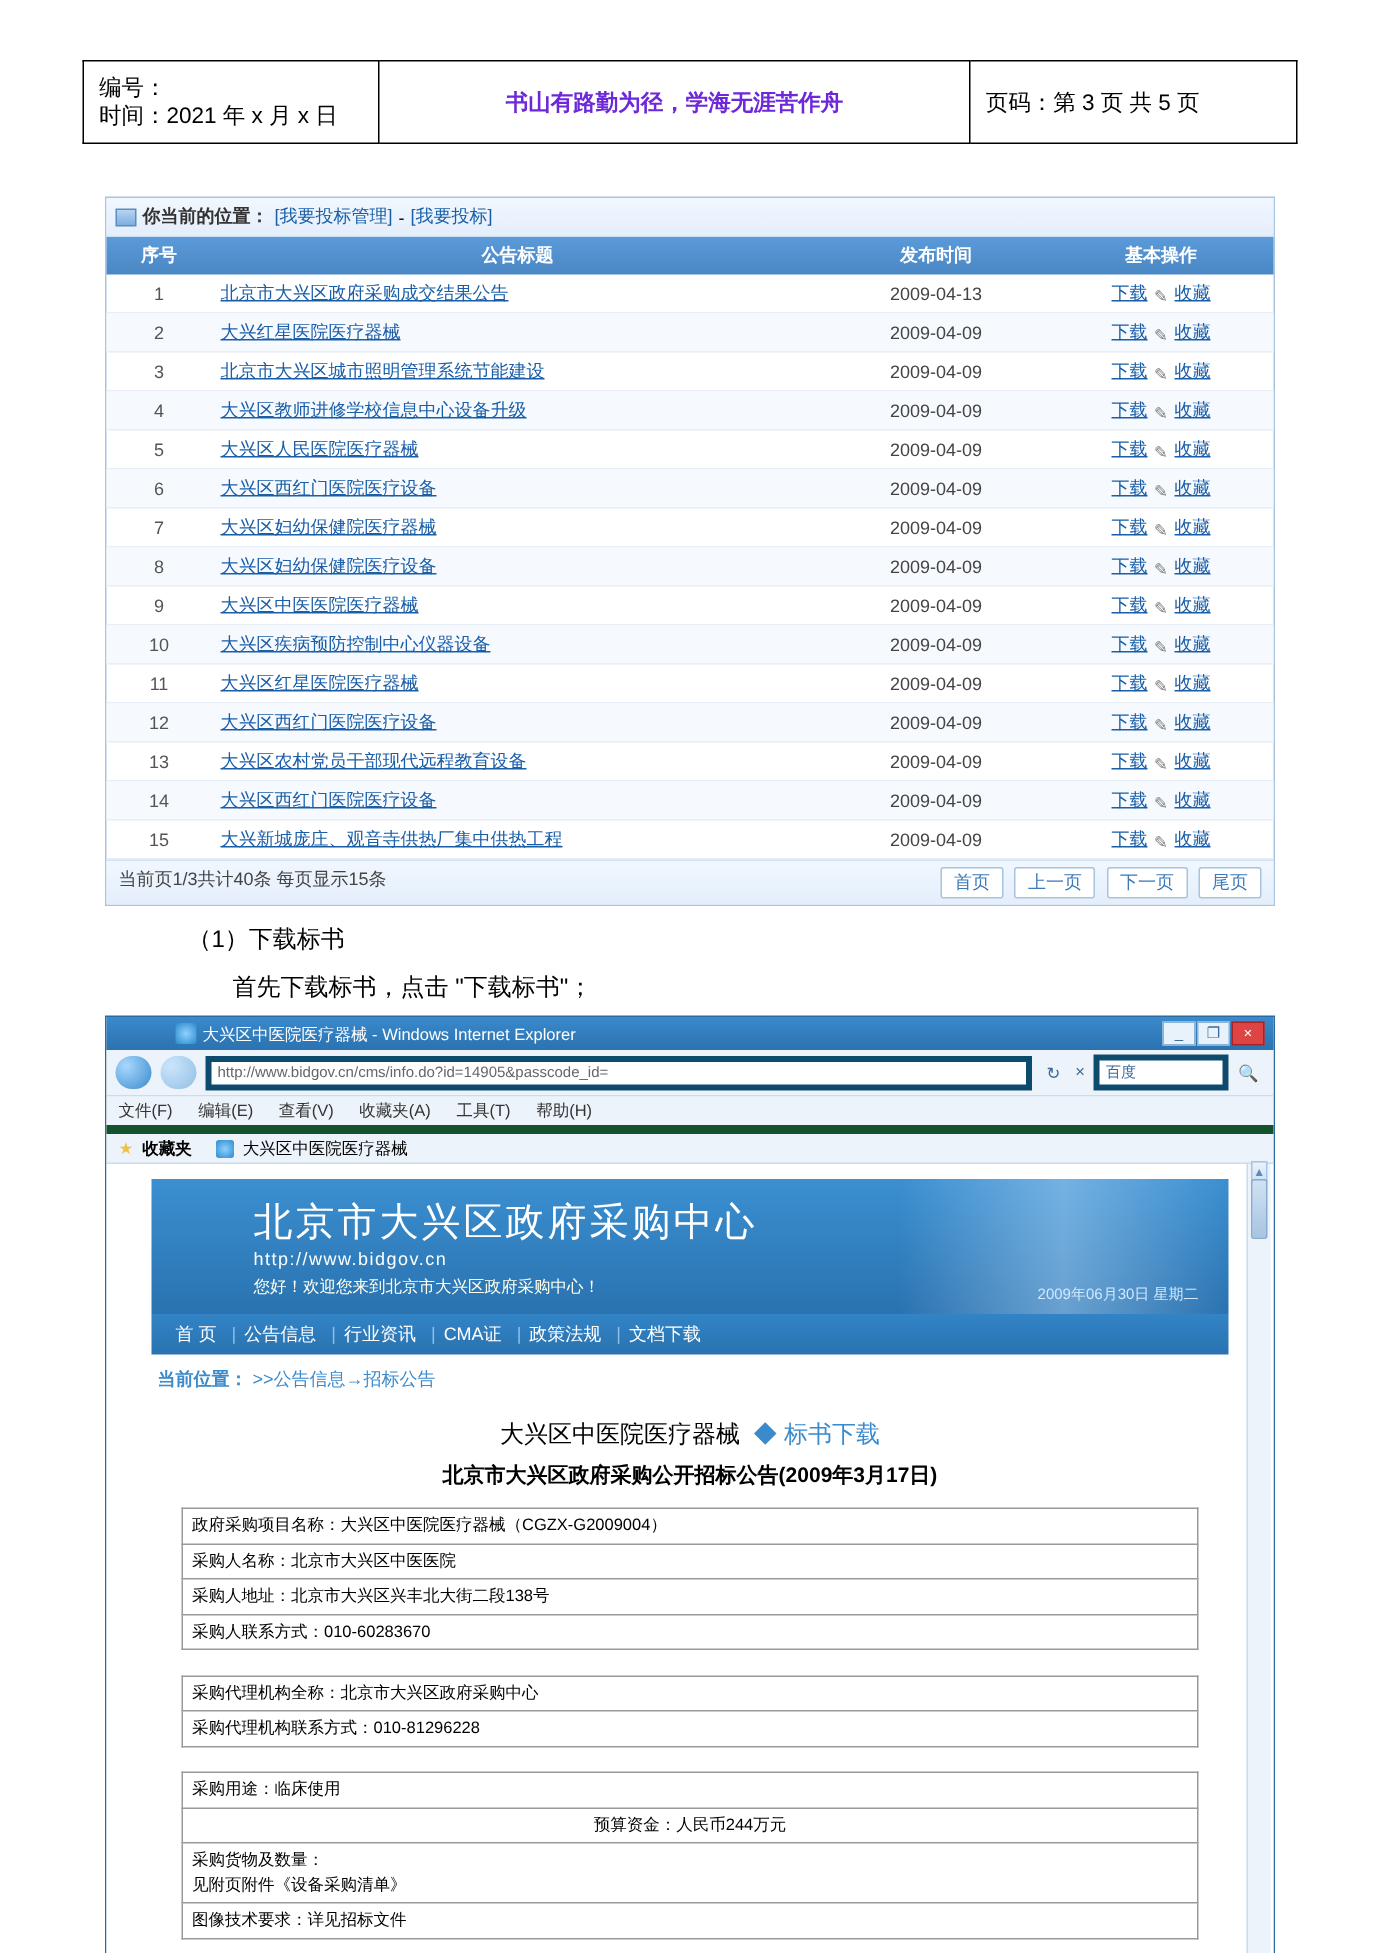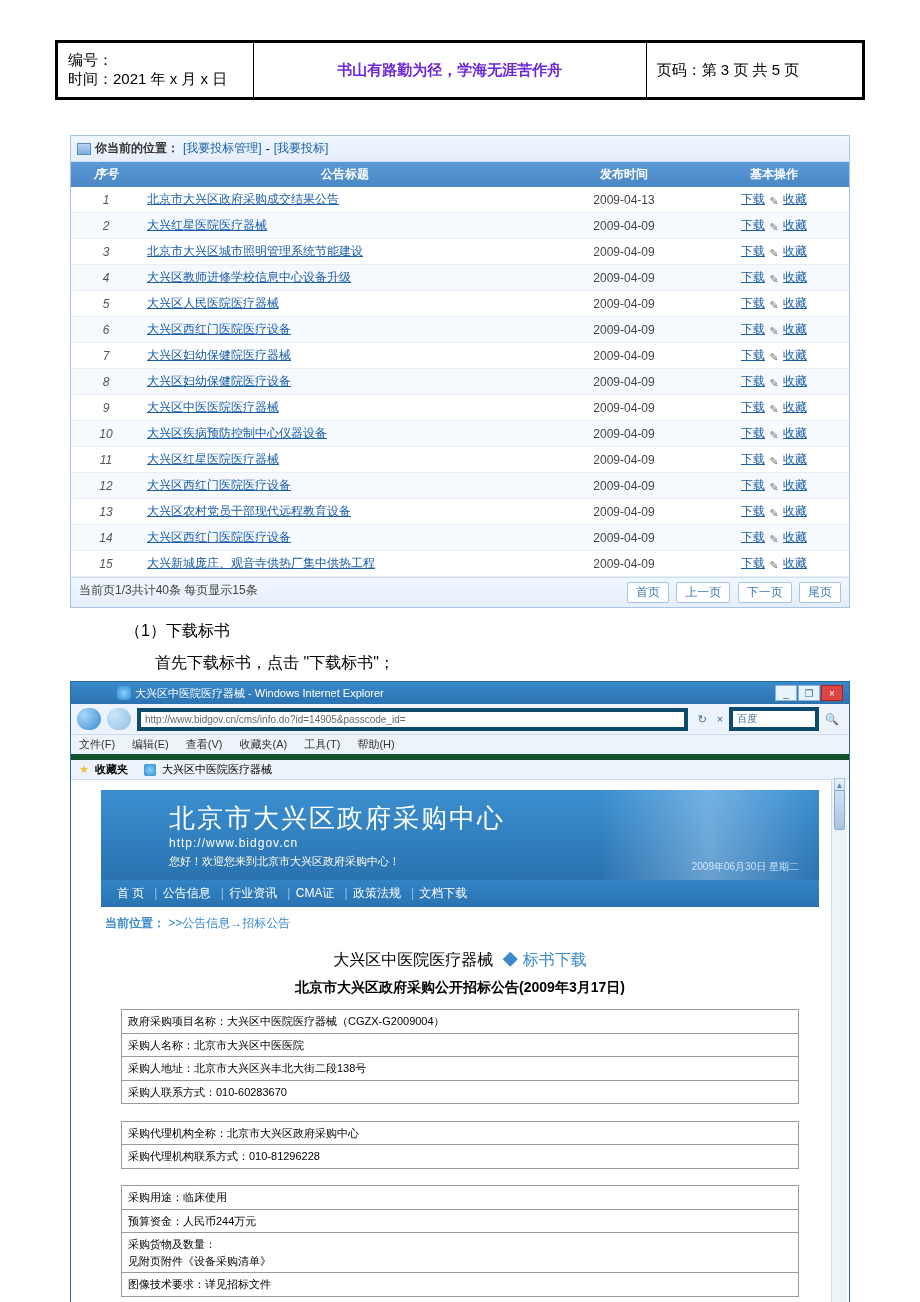--- a/index.html
+++ b/index.html
@@ -1,33 +1,33 @@
 <!DOCTYPE html>
 <html><head>
 <meta charset="utf-8">
 <style>
   * { margin: 0; padding: 0; box-sizing: border-box; }
   body { font-family: "SimSun", "Microsoft YaHei", sans-serif; background: #fff; width: 920px; }
   
   .page-wrapper { padding: 40px 55px 30px 55px; }
   
-  .header-table { width: 100%; border-collapse: collapse; border: 3px solid #000000; margin-bottom: 20px; }
+  .header-table { width: 100%; border-collapse: collapse; border: 1px solid #000000; margin-bottom: 20px; }
   .header-table td { border: 1px solid #000; padding: 8px 10px; font-size: 15px; vertical-align: middle; }
   .header-left { width: 190px; }
   .header-center { width: 380px; text-align: center; color: #6d28d9; font-size: 19px; font-family: "KaiTi", "SimSun", serif; font-weight: bold; }
   .header-right { width: 210px; }
   
   .data-list { margin: 35px 15px 10px 15px; border: 1px solid #a8c4e0; font-size: 12px; }
   .loc-bar { background: linear-gradient(#f0f7ff,#e4eefb); padding: 4px 6px; display:flex; align-items:center; gap:4px; border-bottom:1px solid #cfe0f2;}
   .loc-icon { width:14px; height:12px; background:linear-gradient(#b8d4f0,#7eaee0); border:1px solid #5b8cc0; display:inline-block;}
   .loc-bar b{ color:#333;}
   .loc-bar a{ color:#1a5ea8; text-decoration:none;}
   
   .list-head { display:flex; background:linear-gradient(#5b9ad8,#4a87c4); color:#fff; font-weight:bold; text-align:center; }
-  .col-seq{ width:70px; padding:4px 0;font-style:italic;}
+  .col-seq{ width:70px; padding:4px 0;}
   .col-title{ flex:1; padding:4px 0;}
   .col-date{ width:150px; padding:4px 0;}
   .col-ops{ width:150px; padding:4px 0;}
   
   .list-row{ display:flex; border-bottom:1px solid #e8eef6; align-items:center; }
   .list-row:nth-child(even){ background:#f6faff;}
   .list-row .col-seq{ text-align:center; color:#555;}
   .list-row .col-title a{ color:#1a5ea8; text-decoration:underline; padding-left:6px; display:block; text-align:left;}
   .list-row .col-date{ text-align:center; color:#444;}
   .list-row .col-ops{ text-align:center; }
@@ -350,21 +350,21 @@
               <tr>
                 <td style="white-space: pre-wrap;">采购代理机构联系方式：010-81296228</td>
               </tr>
               <tr>
                 <td style="height: 8px; border: none; padding: 0px;">&nbsp;</td>
               </tr>
               <tr>
                 <td style="white-space: pre-wrap;">采购用途：临床使用</td>
               </tr>
               <tr>
-                <td style="white-space: pre-wrap;">预算资金：人民币244万元</td>
+                <td style="white-space: pre-wrap; text-align: center;">预算资金：人民币244万元</td>
               </tr>
               <tr>
                 <td style="white-space: pre-wrap;">采购货物及数量：
 见附页附件《设备采购清单》</td>
               </tr>
               <tr>
                 <td style="white-space: pre-wrap;">图像技术要求：详见招标文件</td>
               </tr>
             </tbody>
         </table>

